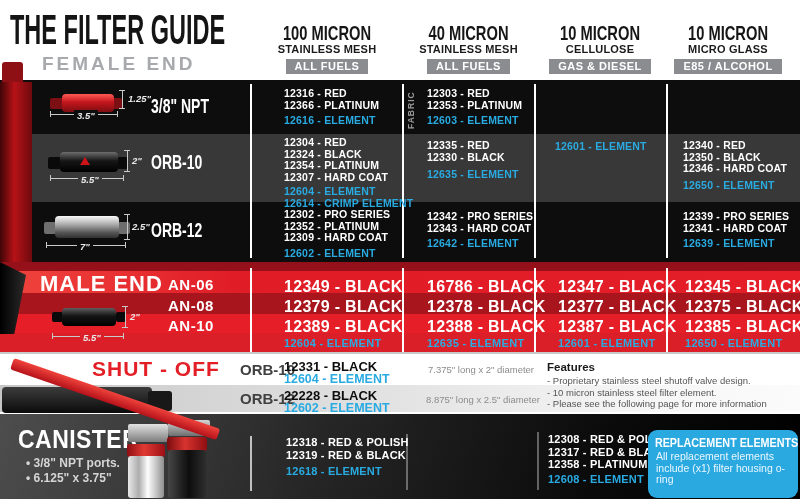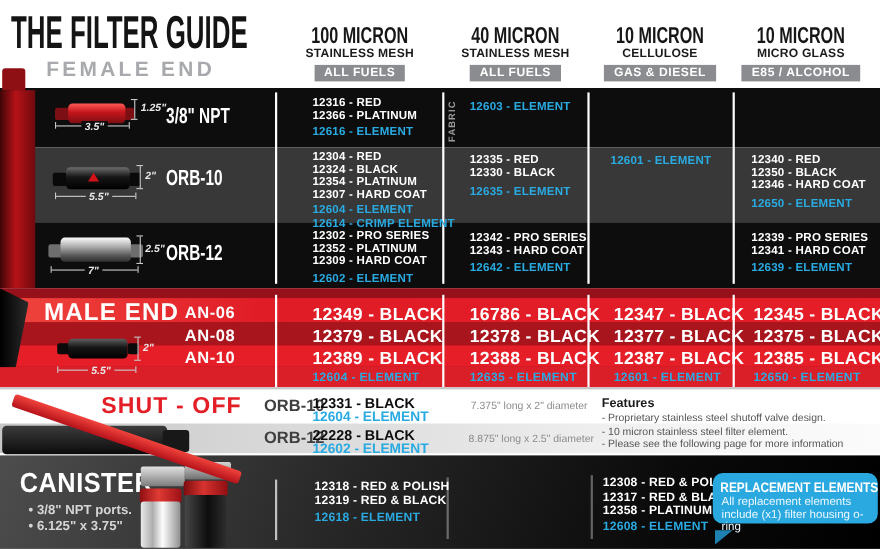--- a/index.html
+++ b/index.html
@@ -54,21 +54,21 @@
   .feat-title{font-size:11.5px;font-weight:bold;color:#1a1a1a;}
   .feat-lines{font-size:9.5px;line-height:11.5px;color:#555;white-space:pre-line;}
   .gray-stripe{left:0;top:385px;width:800px;height:27px;
                background:linear-gradient(90deg,#c6c6c6,#e3e3e3 50%,#f6f6f6 80%,#fbfbfb);}
 
   
   .can-bg{left:0;top:414px;width:800px;height:85px;
           background:linear-gradient(110deg,#4d4d4d,#262626 40%,#0a0a0a 75%,#000);}
   .can-head{font-size:25px;font-weight:bold;color:#fff;letter-spacing:0.5px;transform:scaleX(0.92);transform-origin:left top;white-space:nowrap;}
   .can-bullets{font-size:12px;font-weight:bold;color:#d5d5d5;line-height:15px;white-space:pre-line;}
-  .callout{left:648px;top:430px;width:150px;height:46px;background:#2aa9e0;border-radius:9px;}
+  .callout{left:648px;top:430px;width:150px;height:68px;background:#2aa9e0;border-radius:9px;}
   .callout-title{font-size:12.5px;font-weight:bold;color:#fff;white-space:nowrap;transform:scaleX(0.86);transform-origin:left top;padding:6px 0 1px 8px;}
   .callout-body{font-size:10.5px;line-height:11.5px;color:#eaf7ff;padding:0 8px;}
   .callout-tail{left:650px;top:482px;width:0;height:0;border-left:16px solid #1d82b2;border-bottom:13px solid transparent;}
   .dim-divider{width:2px;background:rgba(255,255,255,0.35);}
 </style>
 </head>
 <body>
 
 <div class="stage">
 
@@ -116,20 +116,22 @@
   <div class="abs hdim" style="left:50px;top:111px;width:66px;"></div>
   <div class="abs dim" style="left:74px;top:110px;background:#0d0d0d;padding:0 3px;">3.5"</div>
   <div class="abs rowlabel" style="left:151px;top:95px;">3/8" NPT</div>
   <div class="abs cell" style="left:284px;top:88px;">
     <div class="partlines">12316 - RED
 12366 - PLATINUM</div>
     <div class="elemlines">12616 - ELEMENT</div>
   </div>
   <div class="abs fabric" style="left:406px;top:89px;height:40px;">FABRIC</div>
   <div class="abs cell" style="left:427px;top:88px;">
+    <div class="partlines">12303 - RED
+12353 - PLATINUM</div>
     <div class="elemlines">12603 - ELEMENT</div>
   </div>
 
   <div class="abs fcap" style="left:48px;top:157px;width:13px;height:12px;background:#0a0a0a;"></div>
   <div class="abs fcap" style="left:117px;top:157px;width:11px;height:12px;background:#0a0a0a;"></div>
   <div class="abs fbody" style="left:60px;top:152px;width:58px;height:20px;background:linear-gradient(180deg,#6d6d6d,#161616 45%,#000);"></div>
   <div class="abs" style="left:80px;top:157px;width:0;height:0;border-left:5px solid transparent;border-right:5px solid transparent;border-bottom:8px solid #d01219;"></div>
   <div class="abs vdim" style="left:124px;top:150px;height:20px;"></div>
   <div class="abs dim" style="left:132px;top:155px;">2"</div>
   <div class="abs hdim" style="left:50px;top:175px;width:72px;"></div>

